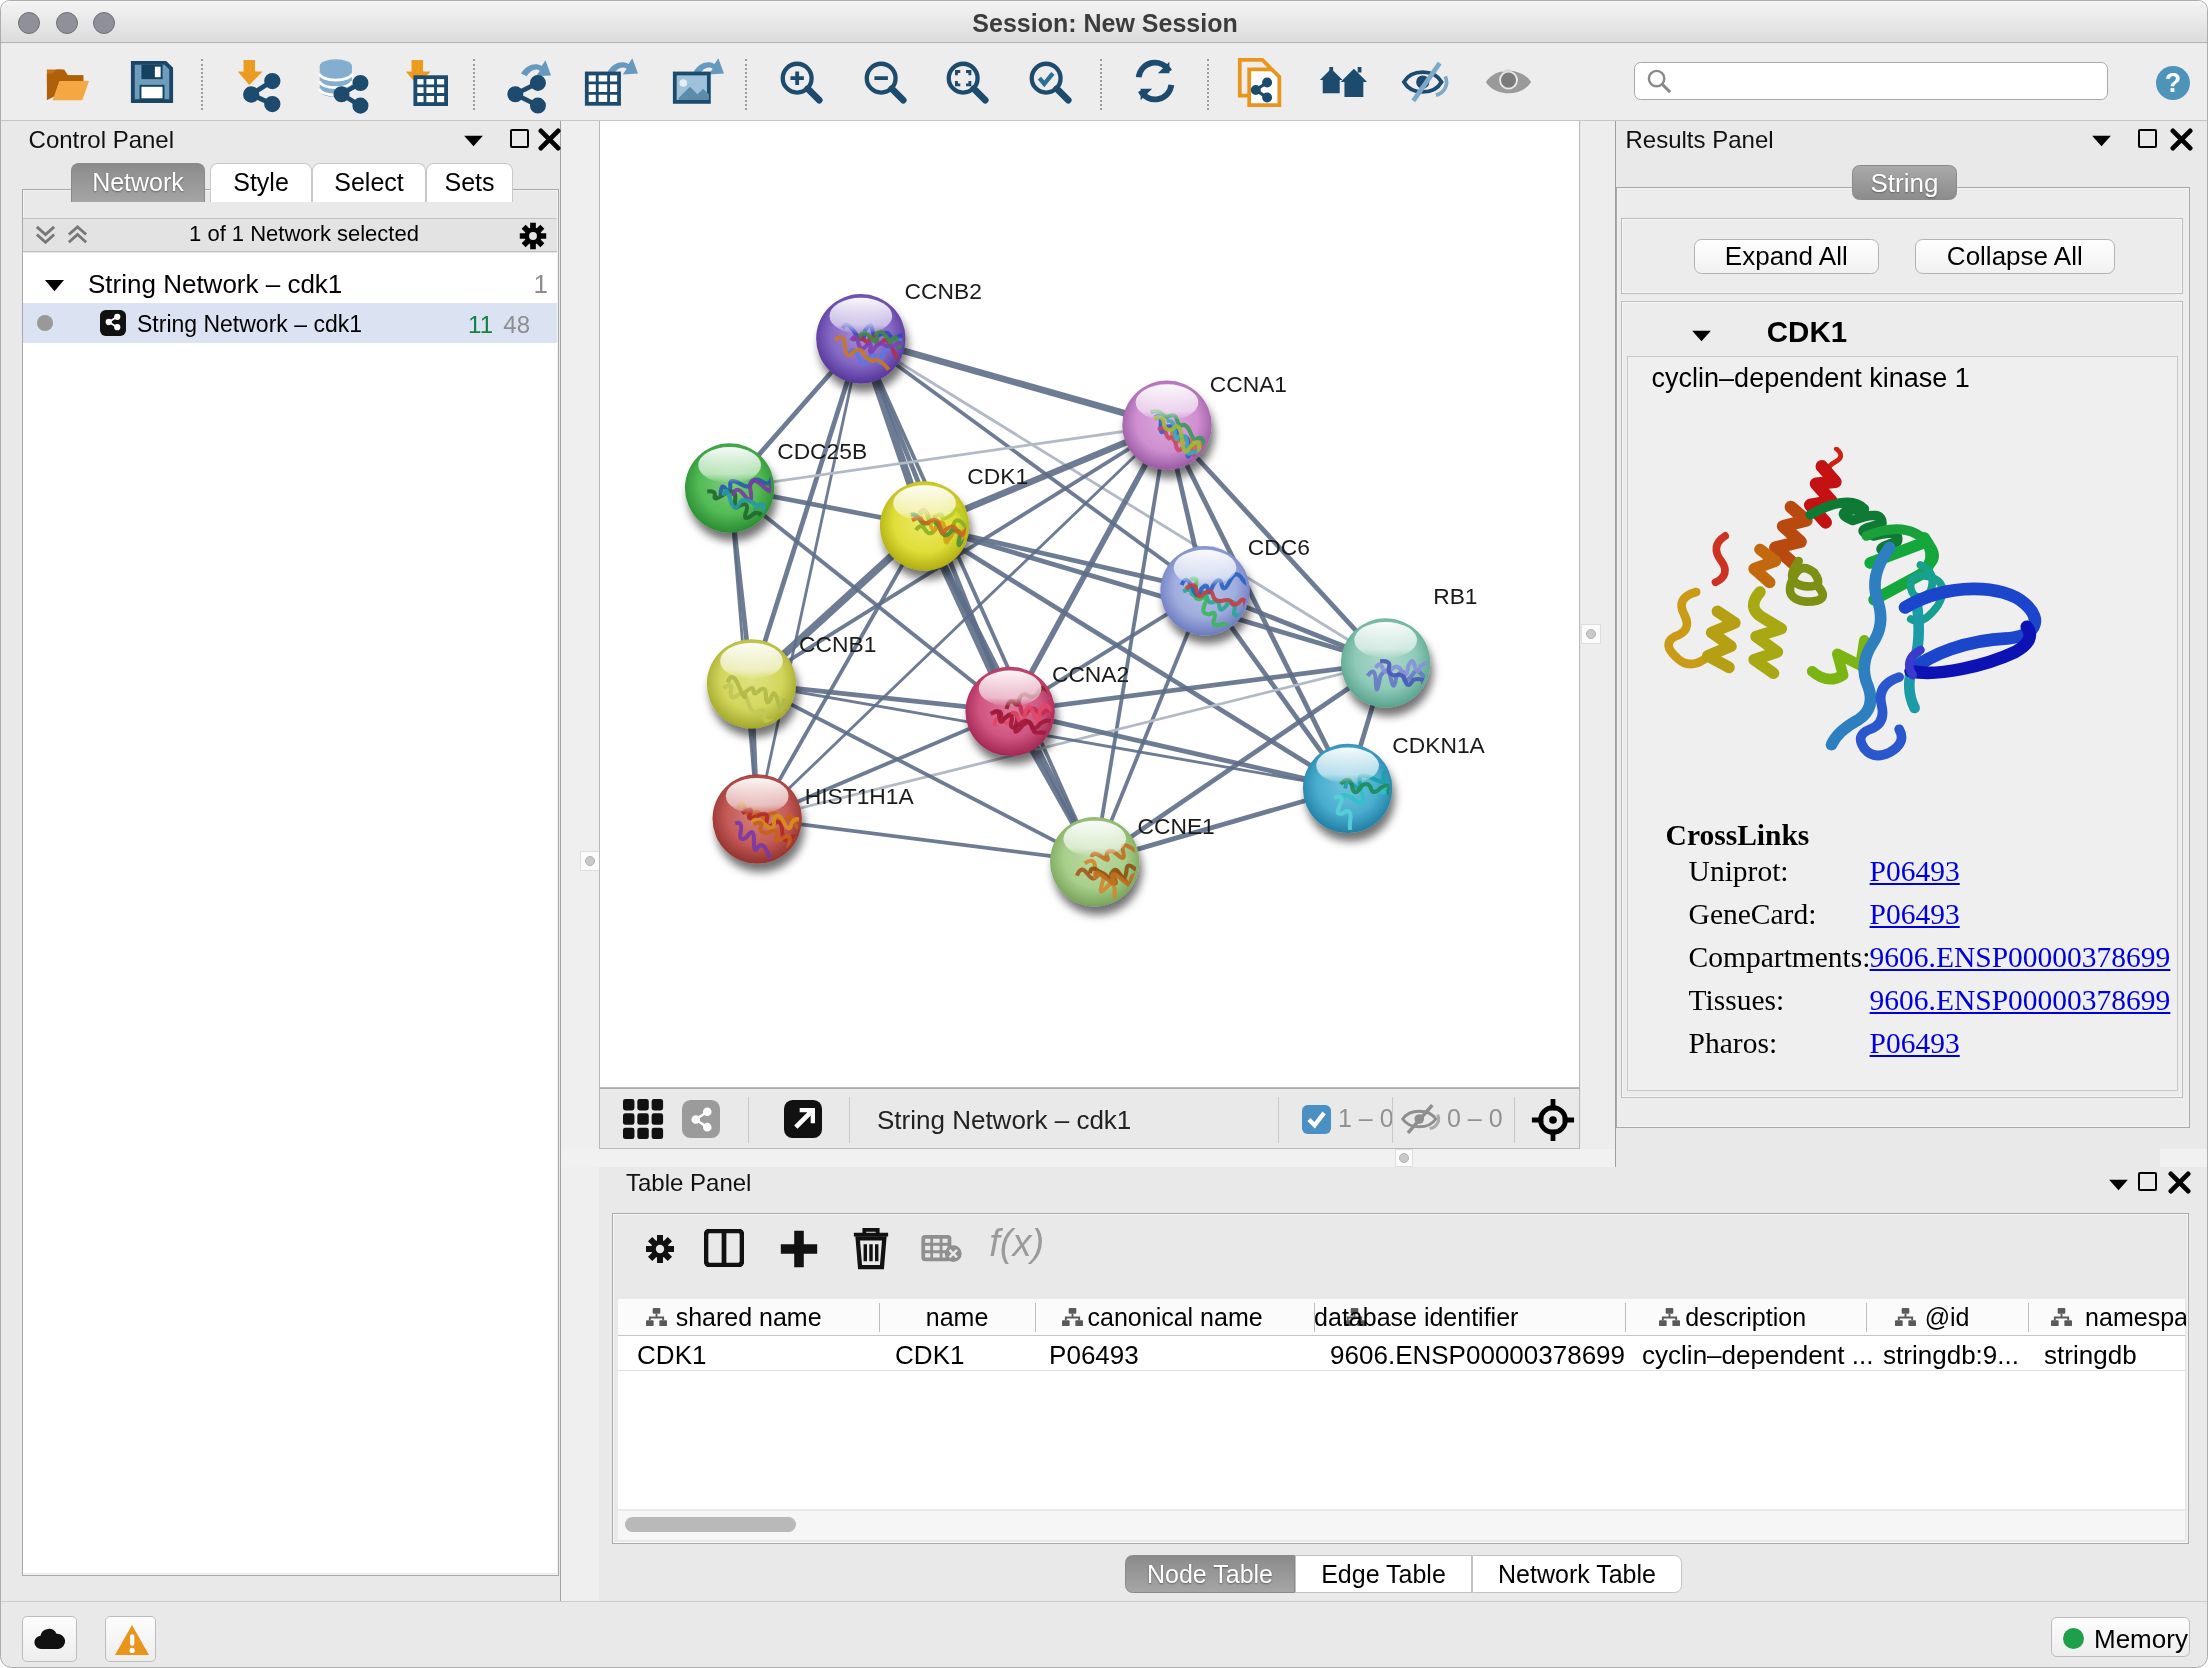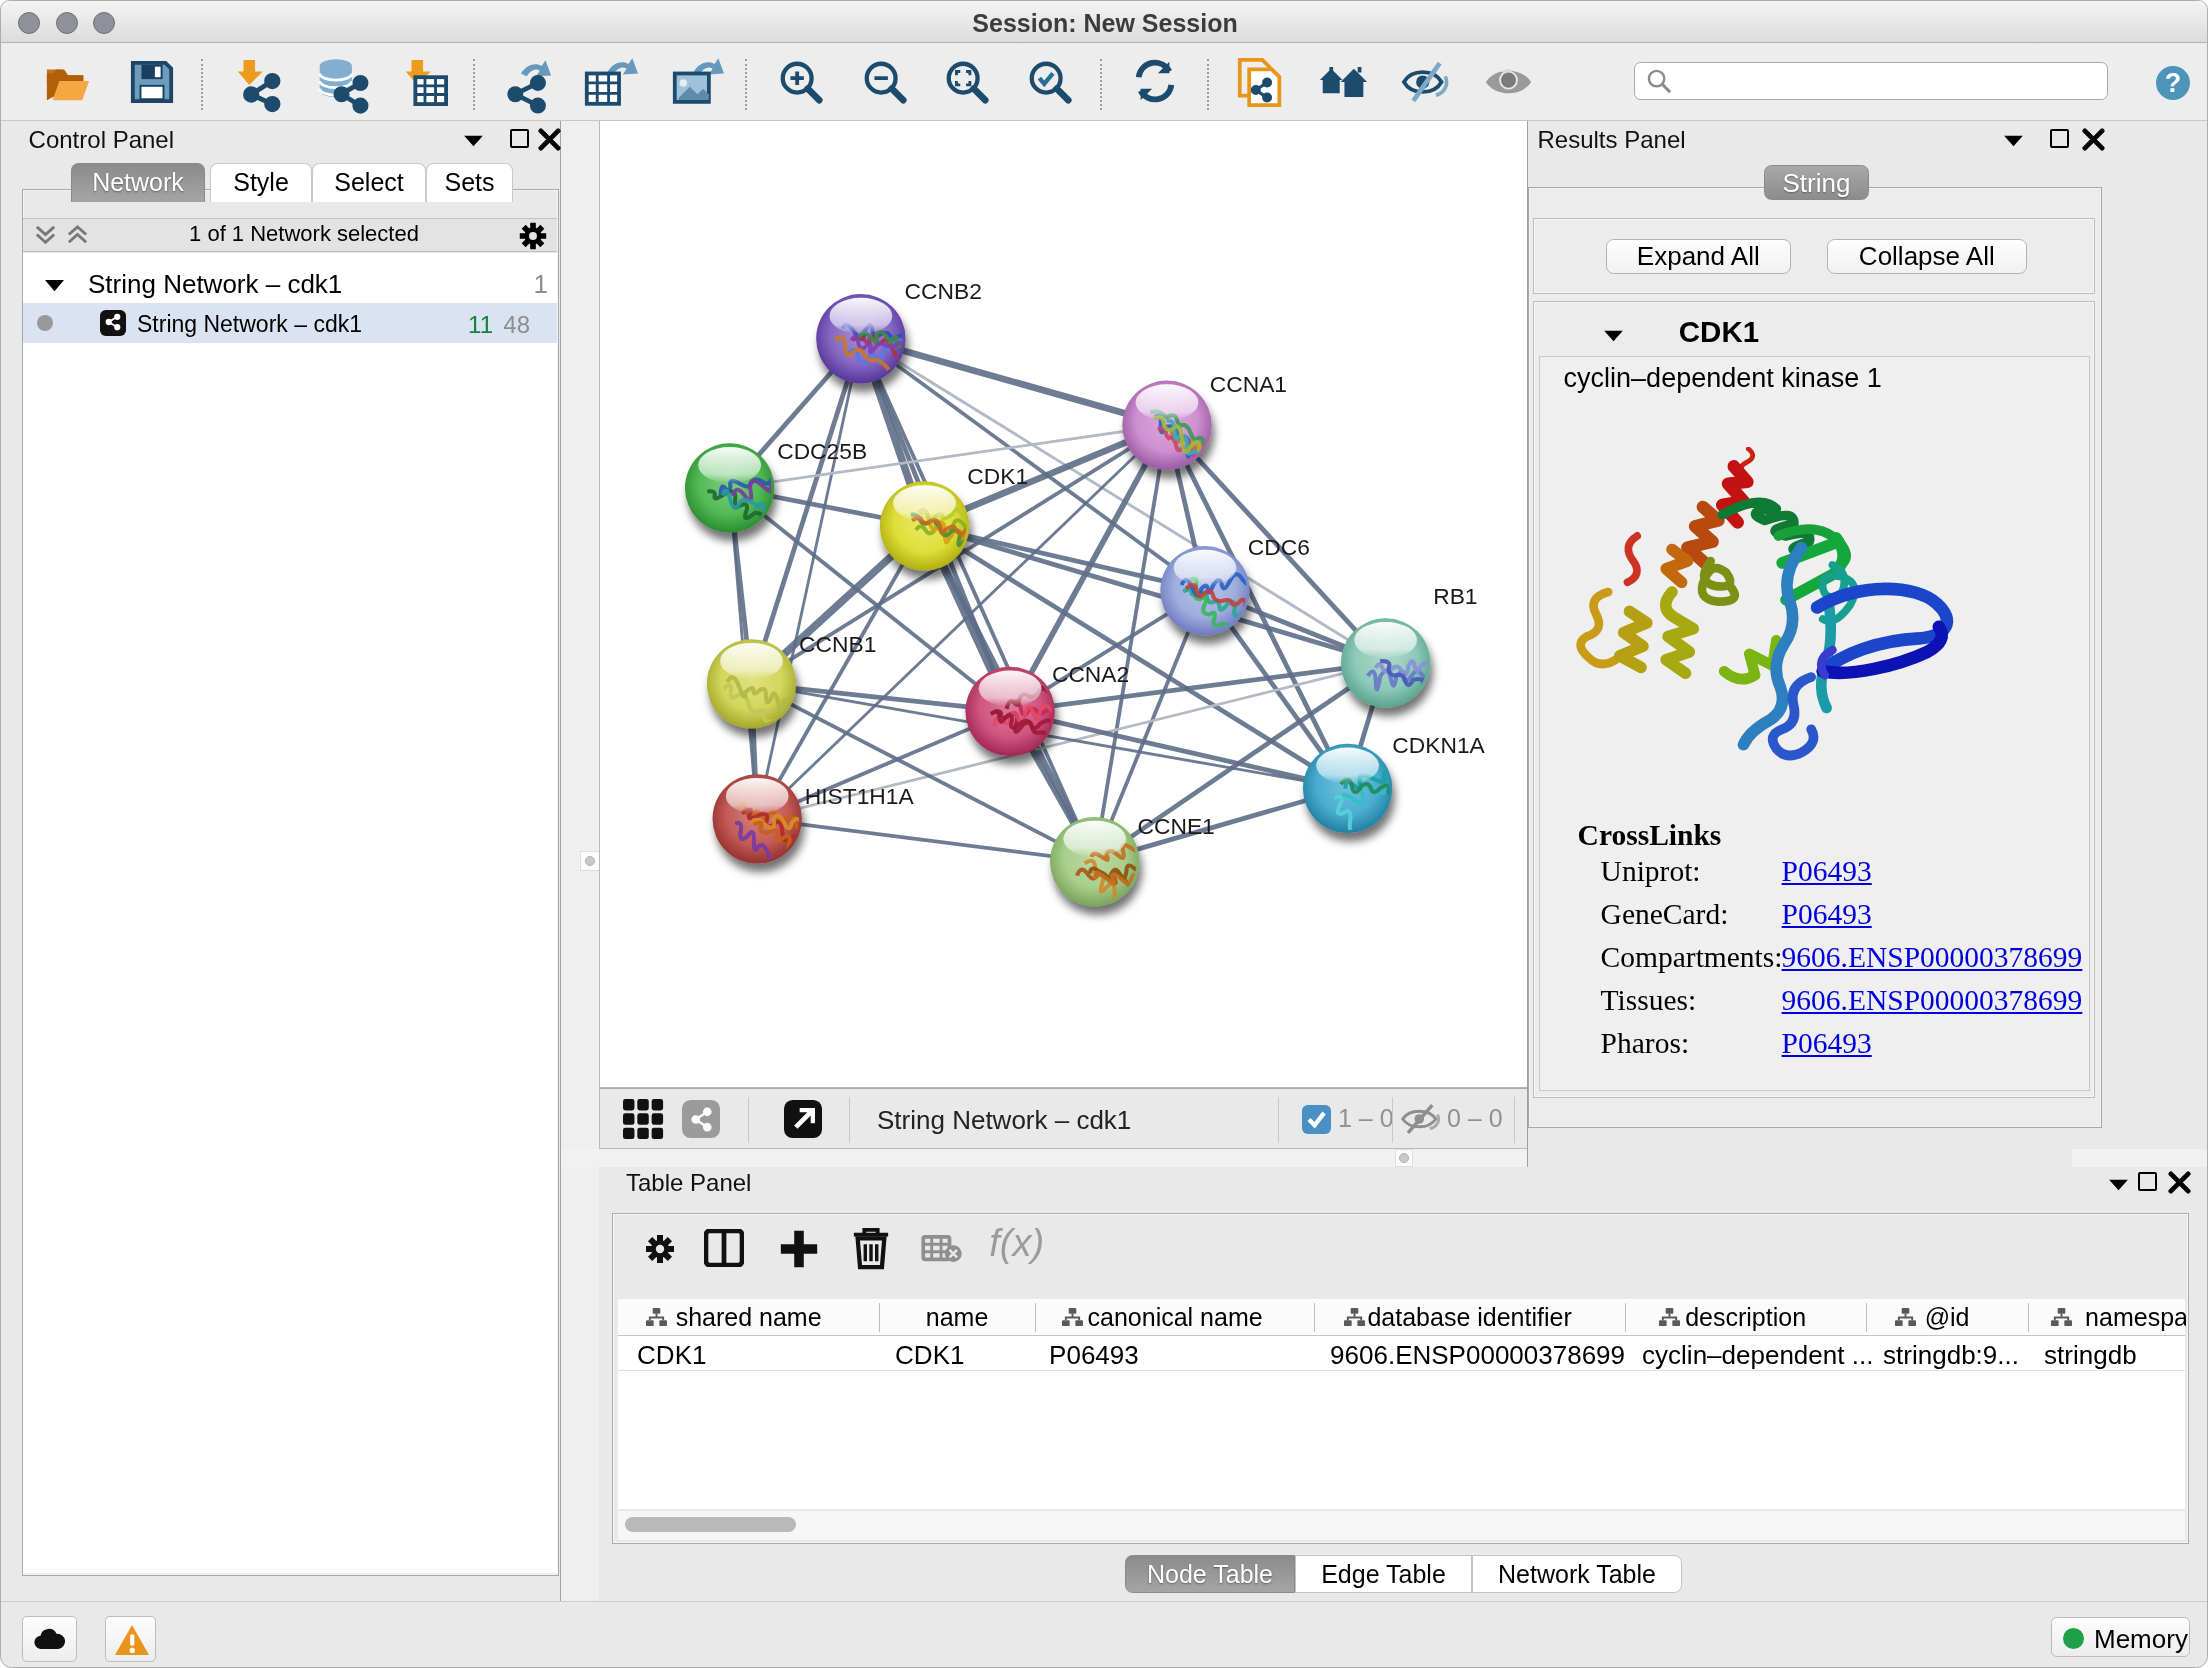--- a/index.html
+++ b/index.html
@@ -18,21 +18,21 @@
 .ptitle{font-size:24px;color:#111}
 .tab{z-index:3;top:42px;height:39px;border:1px solid #c9c9c9;border-bottom:none;border-radius:7.6px 7.6px 0 0;background:#fff;color:#000;font-size:25px;text-align:center;line-height:37px}
 .tabsel{background:linear-gradient(#8b8b8b,#a5a5a5);color:#fff;border-color:#8a8a8a;text-shadow:0 1px 1.9px rgba(0,0,0,.4)}
 #cbox{left:21px;top:68px;width:537px;height:1387px;border:1.9px solid #a8a8a8;box-shadow:inset 0 0 0 1px #f4f4f4;background:#e9e9e9}
 #selrow{left:0px;top:27.6px;width:534px;height:34px;background:#e3e3e3;border-top:1px solid #c2c2c2;border-bottom:1px solid #bdbdbd}
 #ctree{left:0px;top:63px;width:534px;height:1320px;background:#fff}
 
 #netcanvas{left:598px;top:0;width:981px;height:967px;background:#fff;border:1px solid #b9b9b9;border-top:none}
 #netbar{left:598px;top:967px;width:981px;height:61px;background:#e9e9e9;border:1px solid #b9b9b9;border-top:1px solid #ababab}
 .nbsep{top:7.6px;width:0;height:46px;border-left:1.9px solid #c8c8c8}
-#rpanel{left:1526px;top:0;width:545px;height:1046px;background:#e9e9e9;border-left:1.9px solid #9f9f9f}
+#rpanel{left:1614px;top:0;width:545px;height:1046px;background:#e9e9e9;border-left:1.9px solid #9f9f9f}
 
 #hsplit{left:560px;top:1028px;width:1648px;height:18px;background:#f1f1f1}
 
 #tpanel{left:598px;top:1046px;width:1610px;height:435px;background:#e9e9e9}
 #tbox{left:13.3px;top:46px;width:1577px;height:331px;border:1.9px solid #ababab;box-shadow:inset 0 0 0 1px #f6f6f6;background:#e9e9e9}
 #ttable{left:4.8px;top:85px;width:1567px;height:210px;background:#fff}
 .th{font-size:25px;color:#000;top:3.8px}
 .hicon{top:7.6px}
 .fbtn{background:linear-gradient(#fdfdfd,#ededed);border:1.9px solid #bcbcbc;border-radius:4.8px}
 .btab{top:1434px;height:38px;border:1px solid #c2c2c2;background:#fff;color:#000;font-size:25px;text-align:center;line-height:36px}
@@ -717,21 +717,21 @@
               </svg>
               <div class="abs th" style="left:417px;width:280px;text-align:center">canonical name</div>
               <svg class="abs hicon" style="left:725px" width="23" height="21" viewBox="0 0 24 22">
                 <g fill="#5a5a5a">
                   <rect x="8" y="1" width="8" height="6" rx="1"></rect>
                   <rect x="1" y="14" width="8" height="6" rx="1"></rect>
                   <rect x="15" y="14" width="8" height="6" rx="1"></rect>
                 </g>
                 <path d="M12 7 v4 M5 14 v-3 h14 v3" stroke="#5a5a5a" stroke-width="2" fill="none"></path>
               </svg>
-              <div class="abs th" style="left:696px;width:311px;text-align:center">database identifier</div>
+              <div class="abs th" style="left:696px;width:311px;text-align:left">database identifier</div>
               <svg class="abs hicon" style="left:1040px" width="23" height="21" viewBox="0 0 24 22">
                 <g fill="#5a5a5a">
                   <rect x="8" y="1" width="8" height="6" rx="1"></rect>
                   <rect x="1" y="14" width="8" height="6" rx="1"></rect>
                   <rect x="15" y="14" width="8" height="6" rx="1"></rect>
                 </g>
                 <path d="M12 7 v4 M5 14 v-3 h14 v3" stroke="#5a5a5a" stroke-width="2" fill="none"></path>
               </svg>
               <div class="abs th" style="left:1007px;width:241px;text-align:center">description</div>
               <svg class="abs hicon" style="left:1276px" width="23" height="21" viewBox="0 0 24 22">

